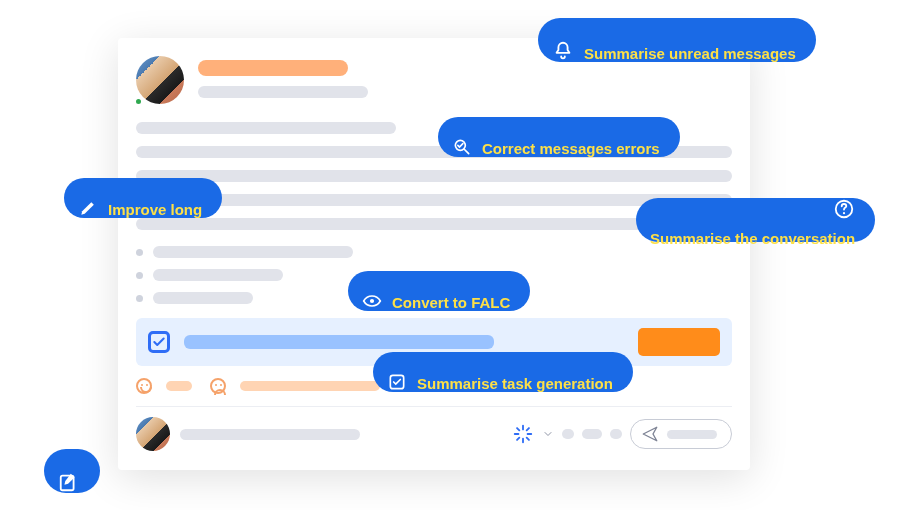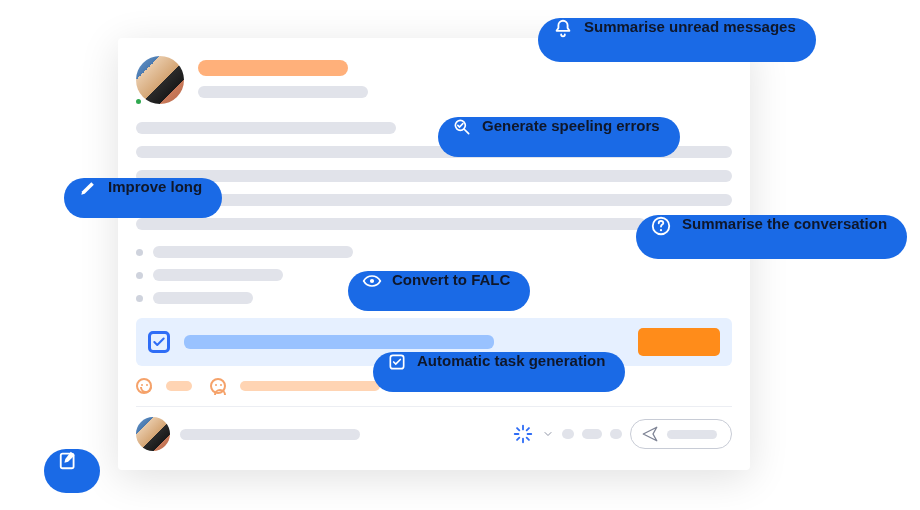--- a/index.html
+++ b/index.html
@@ -42,24 +42,24 @@
 .emoji.sad::before{width:2px;height:2px;background:#f5a26a;border-radius:50%;top:4px;left:3px;box-shadow:5px 0 0 #f5a26a;}
 .emoji.sad::after{width:8px;height:4px;border:2px solid #f5a26a;border-bottom:none;border-radius:8px 8px 0 0;top:9px;left:2px;}
 .task-row { background:#e6f0ff; border-radius:6px; padding:10px 12px; display:flex; align-items:center; gap:14px; }
 .checkbox { width:22px; height:22px; border:3px solid #2f6df6; border-radius:5px; display:flex; align-items:center; justify-content:center; flex-shrink:0; }
 .orange-btn { background:#ff8c1a; height:28px; width:82px; border-radius:5px; margin-left:auto; flex-shrink:0; }
 .compose { display:flex; align-items:center; gap:10px; padding-top:10px; }
 .compose-right { margin-left:auto; display:flex; align-items:center; gap:8px; }
 .spark { color:#2f6df6; }
 .send-btn { border:1px solid #c8ccd6; border-radius:18px; height:30px; width:102px; display:flex; align-items:center; padding:0 10px; gap:8px; }
 .pill {
-  position:absolute; background:#1a6ae6; color:#0f172a;
+  position:absolute; background:#1a6ae6; color:#fde047;
   font-weight:700; font-size:15px;
   height:40px; border-radius:20px;
-  display:flex; align-items:flex-start; gap:10px; padding:0 20px 0 14px;
+  display:flex; align-items:flex-end; gap:10px; padding:0 20px 0 14px;
   white-space:nowrap; z-index:10;
 }
 .pill-lg { height:44px; border-radius:22px; }
 .pill svg { width:20px; height:20px; flex-shrink:0; }
 .pill-lg svg { width:22px; height:22px; }
 </style>
 </head>
 <body>
 
 <div class="panel">
@@ -158,31 +158,31 @@
     </svg>
   <span>Summarise unread messages</span>
 </div>
 
 <div class="pill" style="left:438px;top:117px;">
   <svg viewBox="0 0 24 24">
       <circle cx="10" cy="10" r="6" fill="none" stroke="#fff" stroke-width="2"></circle>
       <path d="M7 10l2 2 4-4" fill="none" stroke="#fff" stroke-width="2" stroke-linecap="round"></path>
       <line x1="15" y1="15" x2="20" y2="20" stroke="#fff" stroke-width="2" stroke-linecap="round"></line>
     </svg>
-  <span>Generate speeling errors</span>
+  <span>Correct messages errors</span>
 </div>
 
 <div class="pill" style="left:64px;top:178px;">
   <svg viewBox="0 0 24 24">
       <path d="M4 20l4-1 11-11-3-3L5 16l-1 4z" fill="#fff"></path>
     </svg>
   <span>Improve long</span>
 </div>
 
-<div class="pill pill-lg" style="left:636px;top:215px;">
+<div class="pill pill-lg" style="left:636px;top:198px;flex-direction:column;">
   <svg viewBox="0 0 24 24">
       <circle cx="12" cy="12" r="9" fill="none" stroke="#fff" stroke-width="2"></circle>
       <path d="M9.5 9a2.5 2.5 0 015 0c0 1.5-2.5 1.5-2.5 3.5" fill="none" stroke="#fff" stroke-width="2" stroke-linecap="round"></path>
       <circle cx="12" cy="16.5" r="1.2" fill="#fff"></circle>
     </svg>
   <span>Summarise the conversation</span>
 </div>
 
 <div class="pill" style="left:348px;top:271px;">
   <svg viewBox="0 0 24 24">
@@ -190,21 +190,21 @@
       <circle cx="12" cy="12" r="2.5" fill="#fff"></circle>
     </svg>
   <span>Convert to FALC</span>
 </div>
 
 <div class="pill" style="left:373px;top:352px;">
   <svg viewBox="0 0 24 24">
       <rect x="4" y="4" width="16" height="16" rx="3" fill="none" stroke="#fff" stroke-width="2"></rect>
       <path d="M8 12l2.5 2.5L16 9" fill="none" stroke="#fff" stroke-width="2" stroke-linecap="round"></path>
     </svg>
-  <span>Automatic task generation</span>
+  <span>Summarise task generation</span>
 </div>
 
 <div class="pill pill-lg" style="left:44px;top:449px;">
   <svg viewBox="0 0 24 24">
       <rect x="3" y="5" width="14" height="16" rx="2" fill="none" stroke="#fff" stroke-width="2"></rect>
       <path d="M14 3l4 4-7 7-4 1 1-4 6-8z" fill="#fff"></path>
     </svg>
 </div>
 
 </body></html>

